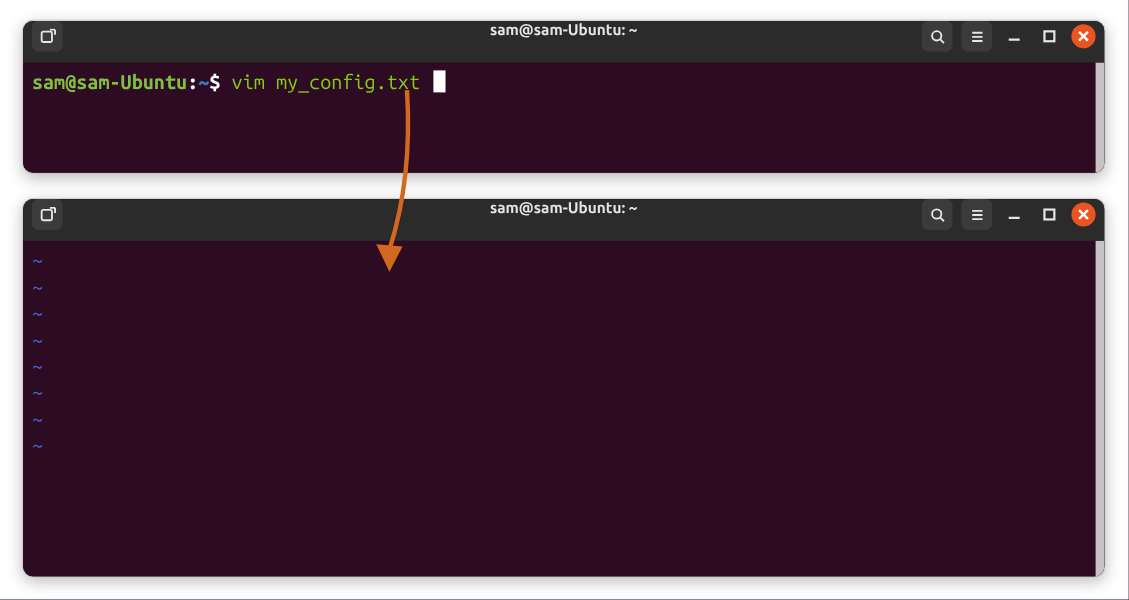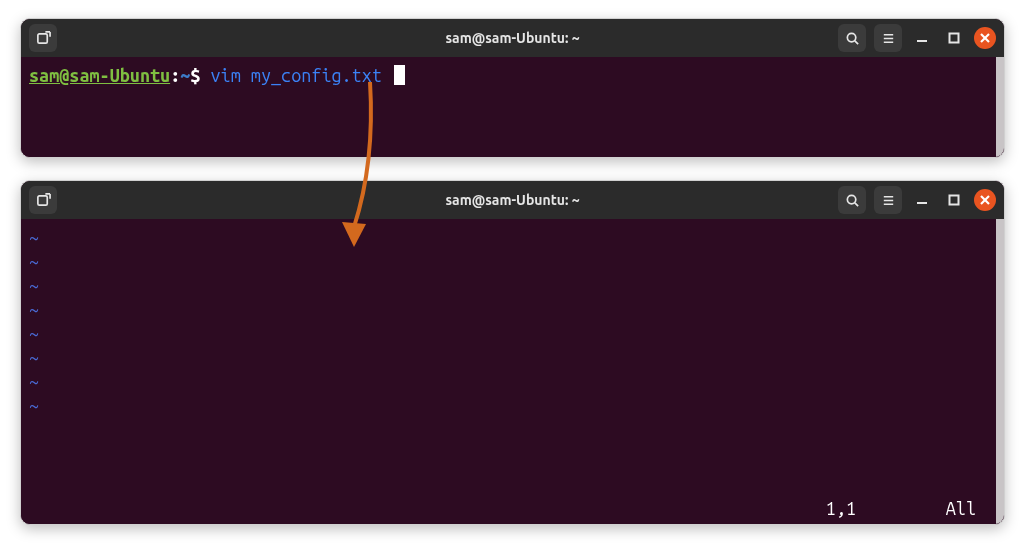--- a/index.html
+++ b/index.html
@@ -17,21 +17,21 @@
     box-shadow: 0 4px 14px rgba(0,0,0,.25);
     border: 1px solid #d0d0d0;
   }
   .win1 { left: 20px; top: 18px;  width: 985px; height: 140px; }
   .win2 { left: 20px; top: 180px; width: 985px; height: 345px; }
 
   .titlebar {
     height: 38px;
     background: #2b2b2b;
     display: flex;
-    align-items: center;
+    align-items: flex-start;
     padding: 0 8px;
     gap: 6px;
     position: relative;
     color: #e6e6e6;
     font-family: Ubuntu, "DejaVu Sans", Arial, sans-serif;
     font-size: 14px;
   }
   .title-text {
     position: absolute;
     left: 0; right: 0;
@@ -73,24 +73,24 @@
     line-height: 24px;
     height: calc(100% - 38px);
     background: #2d0b22;
   }
   .term-body .scrollbar {
     position: absolute;
     right: 0; top: 0; bottom: 0;
     width: 8px;
     background: #c8c4c6;
   }
-  .prompt-user { color: #7fbf41; font-weight: bold; text-decoration: underline; }
+  .prompt-user { color: #7fbf41; font-weight: bold; }
   .prompt-colon { color: #ffffff; font-weight: bold; }
   .prompt-path { color: #3d7cc9; font-weight: bold; }
-  .cmd { color: #3b82f6; }
+  .cmd { color: #84cc16; }
   .cursor-block {
     display: inline-block;
     width: 11px; height: 20px;
     background: #ffffff;
     vertical-align: -3px;
     margin-left: 2px;
   }
 
   .vim-line { height: 24px; }
   .vim-first {
@@ -240,18 +240,14 @@
     <div id="tildes">
         <div class="vim-line"><span class="tilde">~</span></div>
         <div class="vim-line"><span class="tilde">~</span></div>
         <div class="vim-line"><span class="tilde">~</span></div>
         <div class="vim-line"><span class="tilde">~</span></div>
         <div class="vim-line"><span class="tilde">~</span></div>
         <div class="vim-line"><span class="tilde">~</span></div>
         <div class="vim-line"><span class="tilde">~</span></div>
         <div class="vim-line"><span class="tilde">~</span></div>
       </div>
-    <div class="vim-status">
-      <span class="pos">1,1</span>
-      <span class="all">All</span>
-    </div>
   </div>
 </div>
 
 </body></html>

